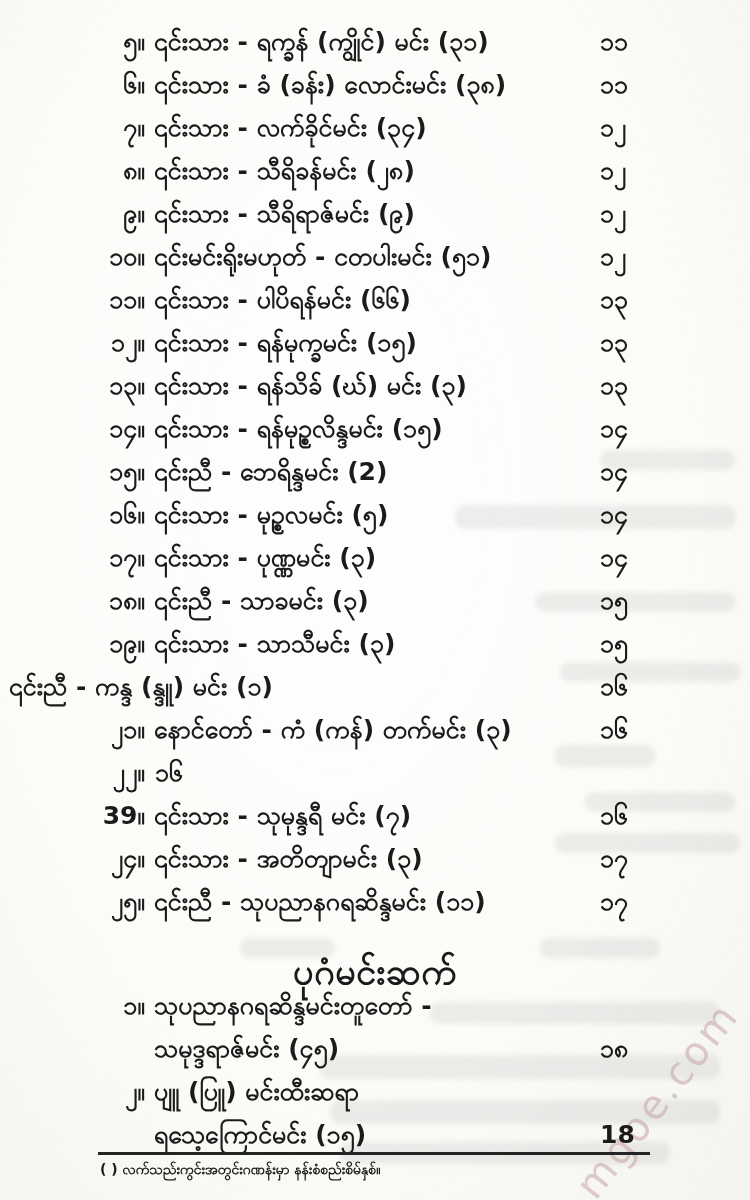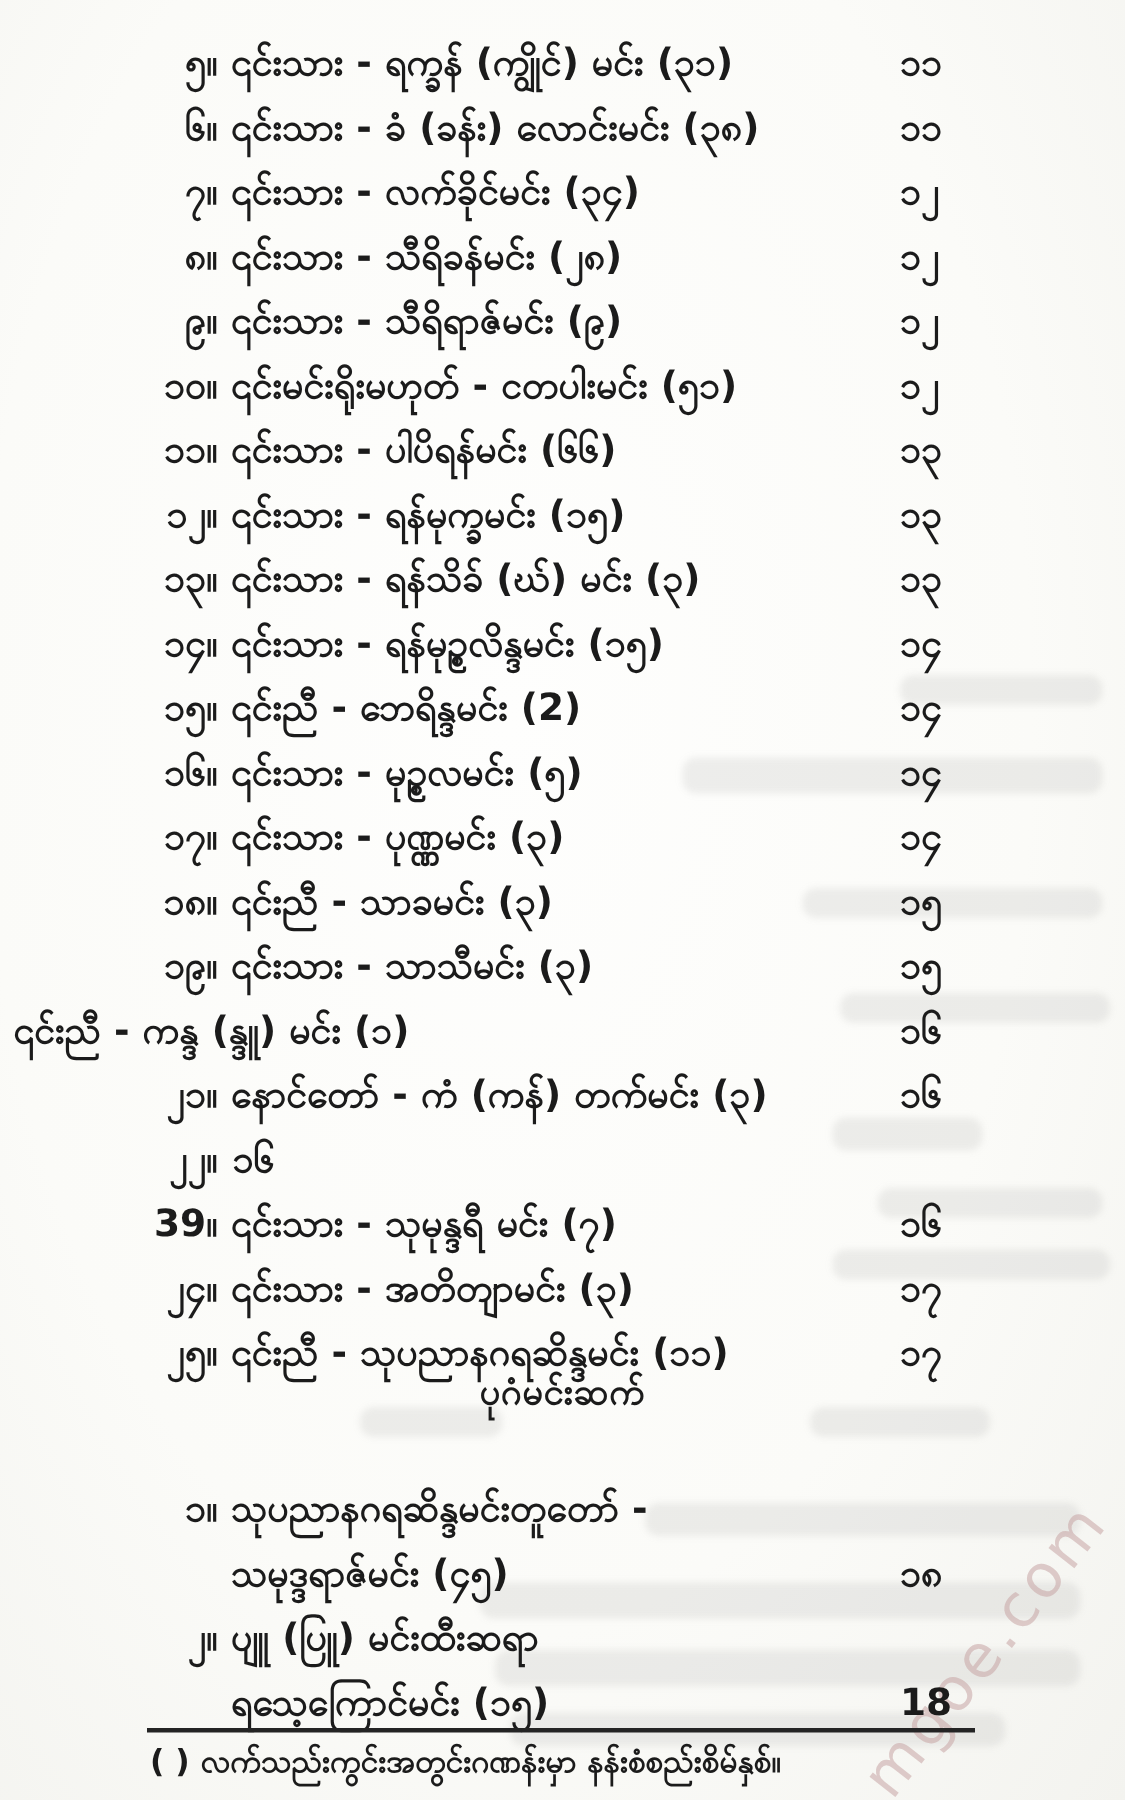--- a/index.html
+++ b/index.html
@@ -14,38 +14,38 @@
     color:#1b1b1b;
   }
   
   .toc{position:absolute;top:20px;left:0;width:750px;}
   .row{display:flex;align-items:center;height:43px;font-size:25px;font-weight:600;line-height:43px;}
   .num{flex:0 0 145px;text-align:right;white-space:nowrap;}
   .title{flex:1 1 auto;padding-left:9px;white-space:nowrap;overflow:hidden;}
   .pg{flex:0 0 150px;padding-left:10px;text-align:left;white-space:nowrap;}
   
   .heading{
-    position:absolute;top:912px;left:0;width:750px;
-    text-align:center;font-size:24px;font-weight:bold;letter-spacing:.5px;
+    position:absolute;top:948px;left:0;width:750px;
+    text-align:center;font-size:36px;font-weight:bold;letter-spacing:.5px;
   }
   
   .bagan{position:absolute;top:984px;left:0;width:750px;}
   .b-row{display:flex;align-items:flex-start;font-size:25px;font-weight:600;line-height:43px;}
   .b-num{flex:0 0 145px;text-align:right;white-space:nowrap;}
   .b-content{flex:1 1 auto;padding-left:9px;}
   .b-line{white-space:nowrap;height:43px;}
   .b-pg{flex:0 0 150px;padding-left:10px;align-self:flex-end;white-space:nowrap;height:43px;}
   
   .footnote-rule{
     position:absolute;top:1152px;left:98px;width:552px;height:0;
     border-top:3px solid #242424;
   }
   .footnote{
     position:absolute;top:1160px;left:100px;width:600px;
-    font-size:21px;font-weight:600;white-space:nowrap;
+    font-size:14px;font-weight:600;white-space:nowrap;
   }
   
   .watermark{
     position:absolute;left:492px;top:1078px;width:330px;height:44px;
     transform:rotate(-52deg);
     font-size:40px;letter-spacing:3px;font-weight:400;
     color:rgba(199,164,164,0.55);
     text-align:center;line-height:44px;
   }
   .ghost{

